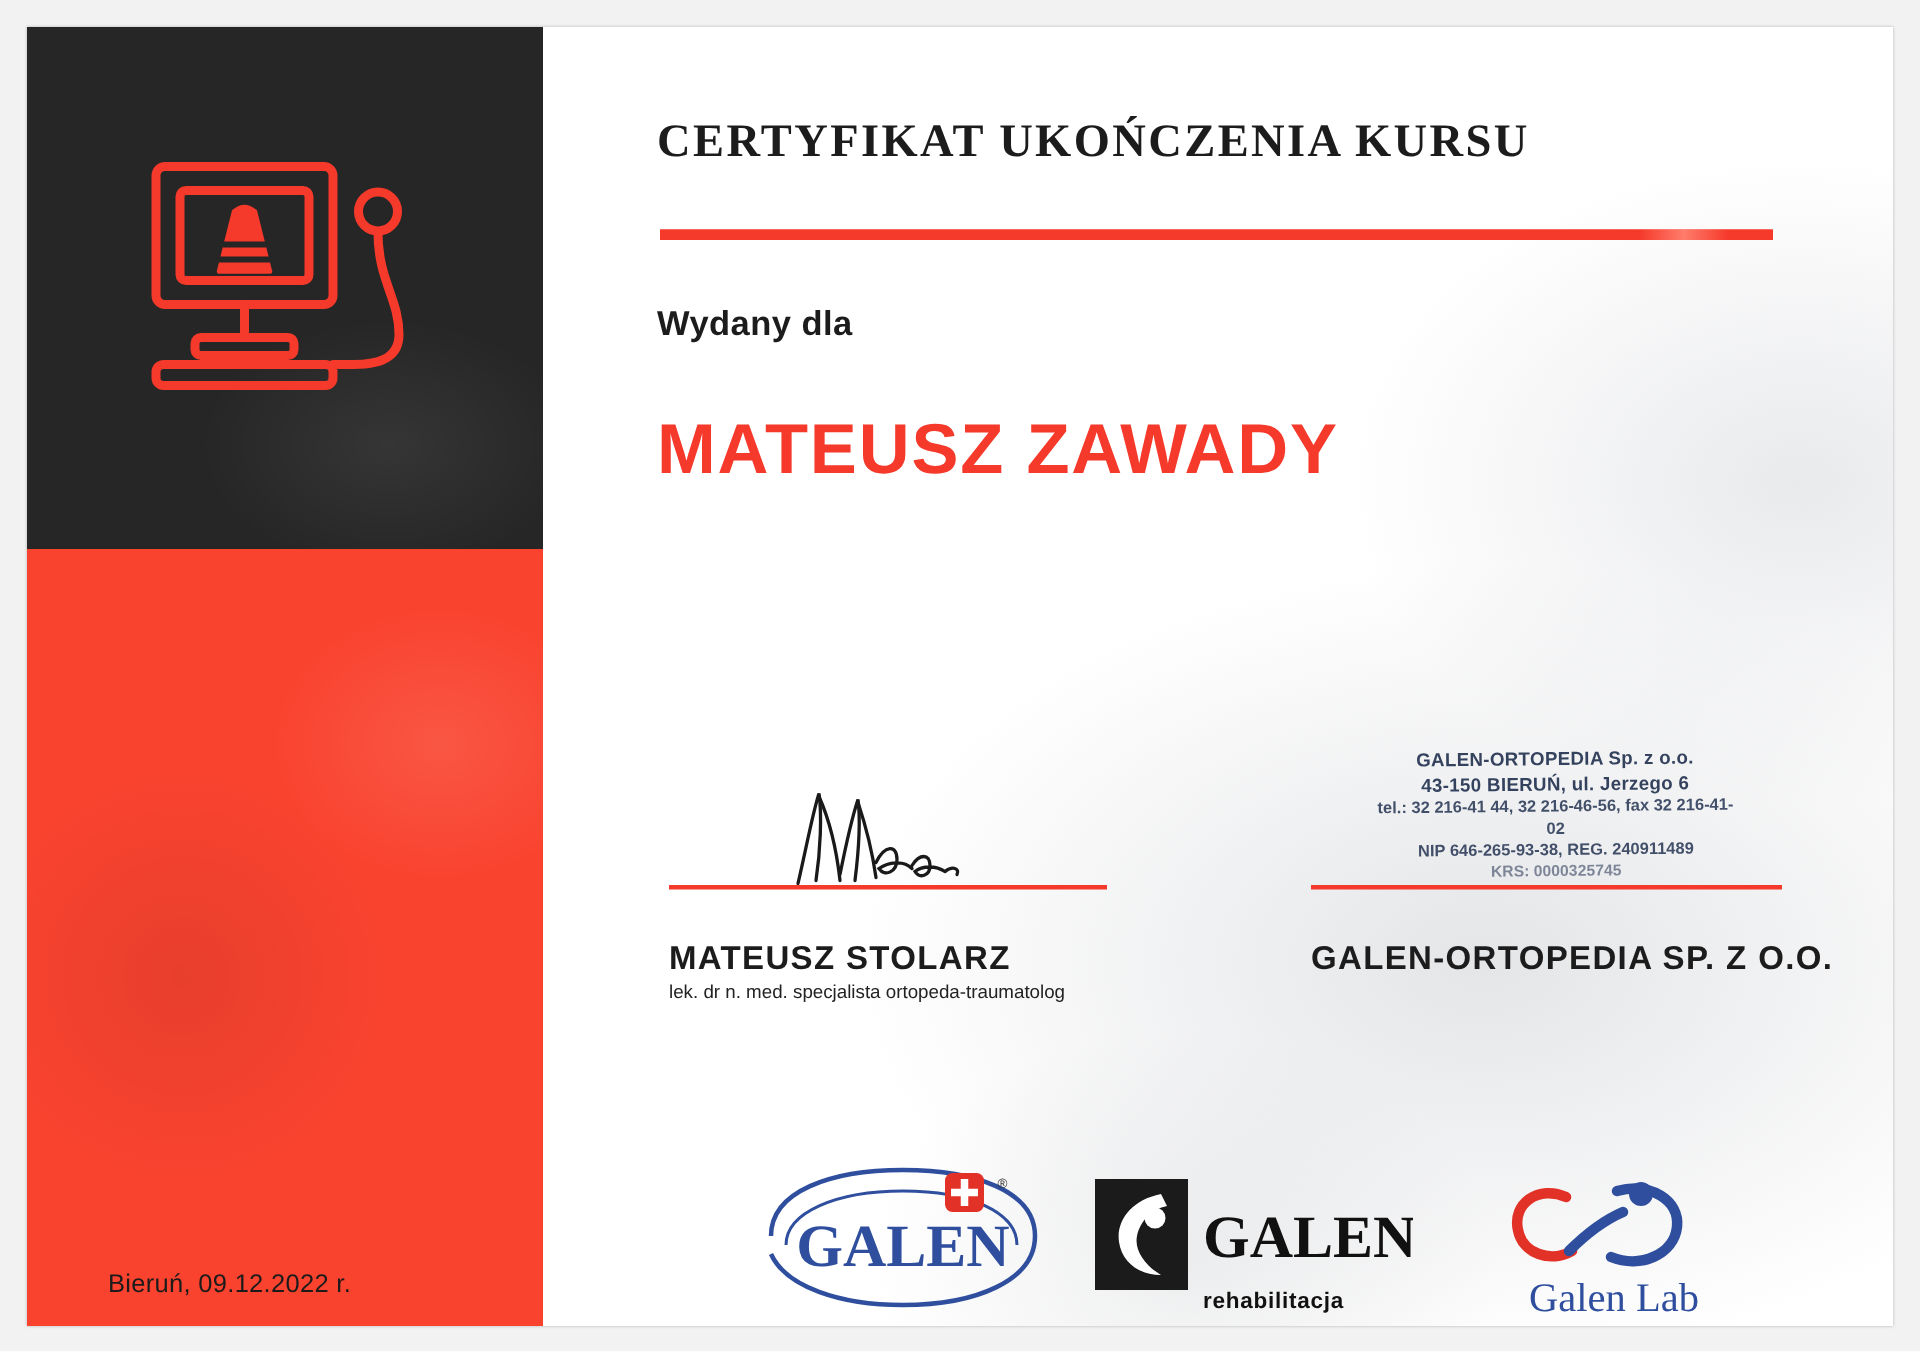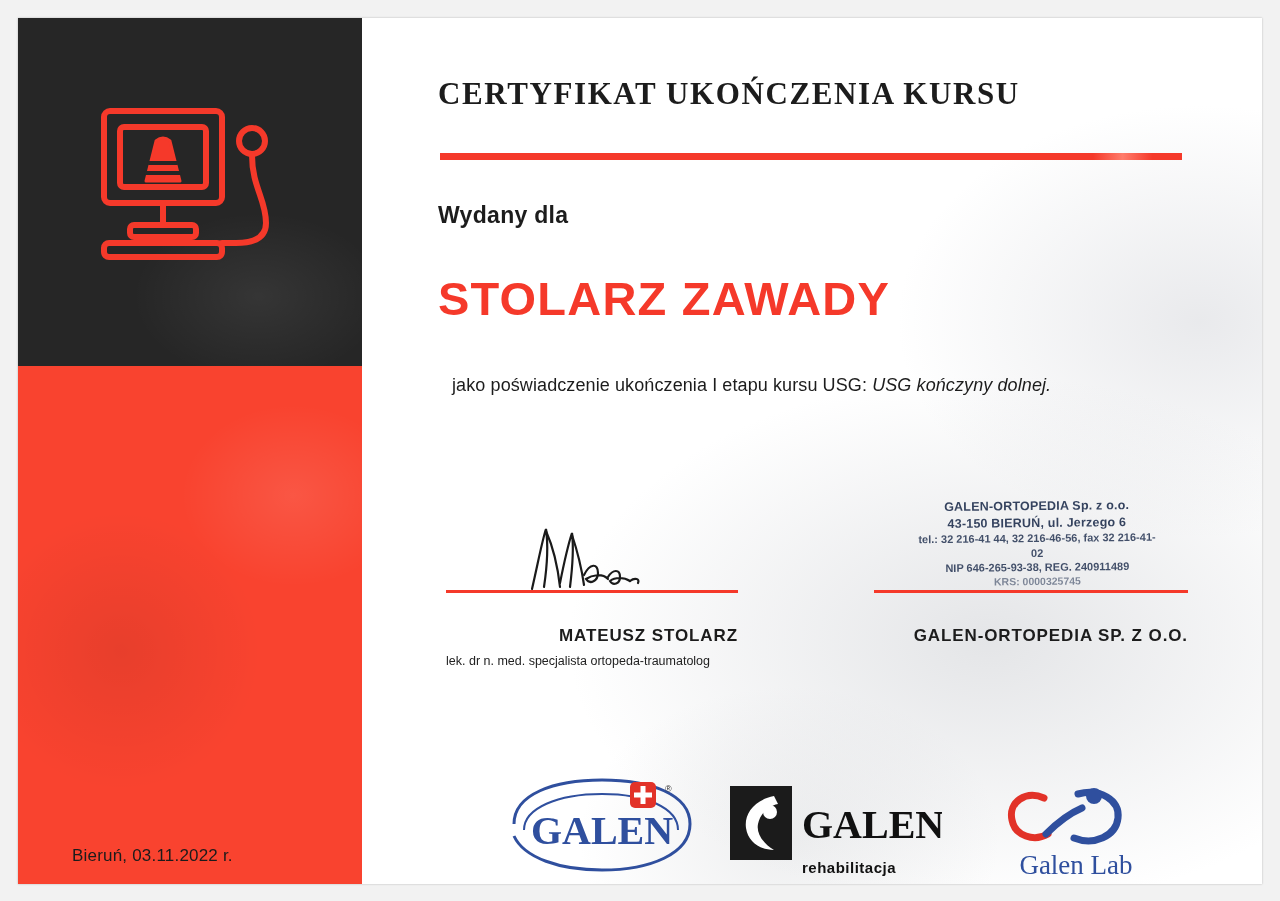--- a/index.html
+++ b/index.html
@@ -116,25 +116,25 @@
   .sig-line {
     position: absolute;
     height: 3px;
     background: #f5392a;
   }
   .sig-line.left  { left: 84px;  top: 572px; width: 292px; }
   .sig-line.right { left: 512px; top: 572px; width: 314px; }
 
   .sig-name {
     position: absolute;
-    font-size: 17px;
+    font-size: 22px;
     font-weight: bold;
     color: #1c1c1c;
     letter-spacing: .9px;
-    text-align: right;
+    text-align: left;
     white-space: nowrap;
   }
   .sig-name.left  { left: 84px;  top: 608px; width: 292px; }
   .sig-name.right { left: 512px; top: 608px; width: 314px; }
 
   .sig-sub {
     position: absolute;
     left: 84px; top: 636px; width: 292px;
     text-align: left;
     font-size: 12.5px;
@@ -199,31 +199,30 @@
           <path d="M53 60 L81 60" stroke="#262626" stroke-width="4"></path>
           <line x1="67" y1="100" x2="67" y2="122"></line>
           <rect x="34" y="122" width="66" height="12" rx="4"></rect>
           <rect x="8" y="140" width="118" height="14" rx="5"></rect>
           <circle cx="156" cy="38" r="13"></circle>
           <path d="M156 52 C156 84 170 96 170 120 C170 138 152 140 140 140 L126 140"></path>
         </g>
       </svg>
     </div>
     <div class="band-red"></div>
-    <div class="place-date">Bieruń, 03.11.2022 r.</div>
+    <div class="place-date">Bieruń, 09.12.2022 r.</div>
 
     <div class="content">
 
       <div class="cert-title">CERTYFIKAT UKOŃCZENIA KURSU</div>
       <div class="title-rule"></div>
 
       <div class="issued-for">Wydany dla</div>
-      <div class="recipient">STOLARZ ZAWADY</div>
-
-      <div class="statement"><span>jako poświadczenie ukończenia I etapu kursu USG: </span><em>USG kończyny dolnej.</em></div>
+      <div class="recipient">MATEUSZ ZAWADY</div>
+
 
       <svg class="signature-mark" viewBox="0 0 150 72">
         <g fill="none" stroke="#1a1a1a" stroke-width="2.2" stroke-linecap="round">
           <path d="M18 66 C24 40 28 18 32 6 C34 20 33 44 30 64"></path>
           <path d="M32 8 C40 26 44 46 46 64"></path>
           <path d="M46 60 C50 40 54 22 58 10 C60 26 58 48 56 64"></path>
           <path d="M58 12 C64 30 68 48 70 62"></path>
           <path d="M70 52 C76 40 84 40 84 50 C84 58 76 62 72 56 C78 52 88 50 94 56"></path>
           <path d="M94 54 C99 46 106 46 106 54 C106 61 99 63 96 58 C101 54 110 54 116 58"></path>
           <path d="M116 58 C121 54 126 56 124 60"></path>

